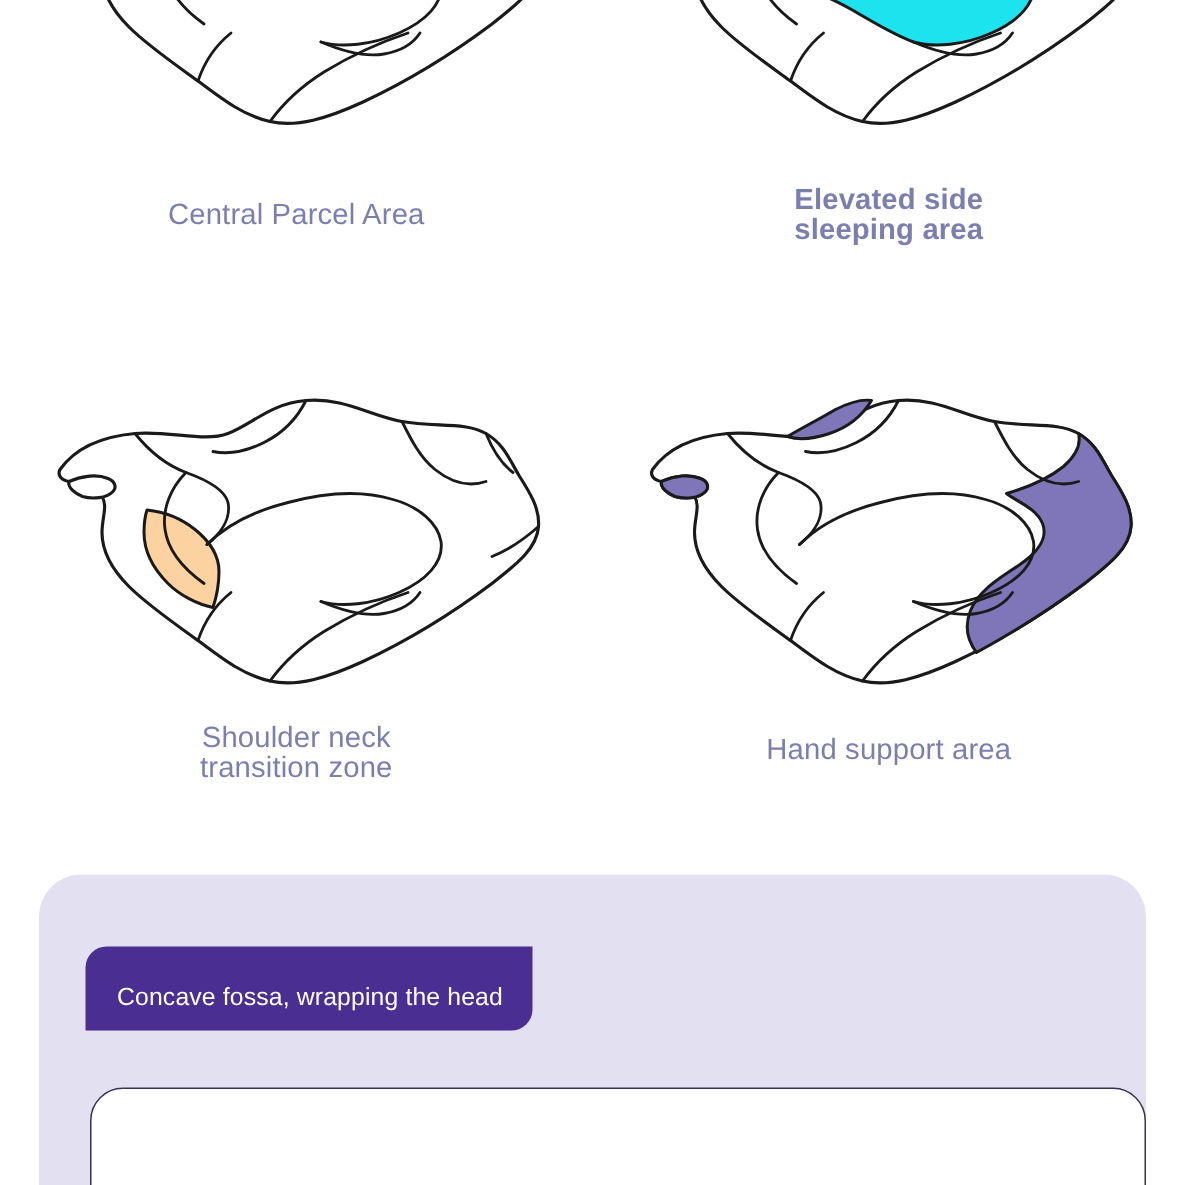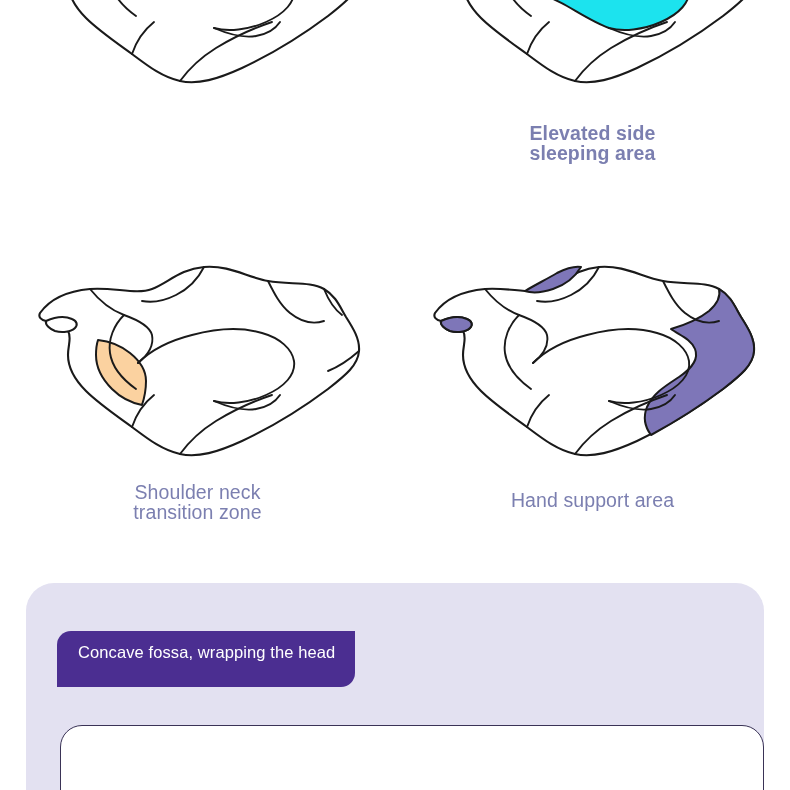--- a/index.html
+++ b/index.html
@@ -64,21 +64,21 @@
     background: #e3e1f1;
     border-radius: 28px;
   }
   #promo-tag {
     position: absolute;
     left: 31px;
     top: 48px;
     height: 56px;
     padding: 12px 20px 0 21px;
     display: flex;
-    align-items: flex-start;
+    align-items: center;
     background: #4b2e91;
     color: #ffffff;
     font-size: 16.5px;
     letter-spacing: 0.1px;
     border-radius: 14px 0 14px 0;
     box-sizing: border-box;
     white-space: nowrap;
   }
   #promo-card {
     position: absolute;
@@ -120,20 +120,21 @@
                  C268 120 256 132 238 140 C220 148 200 150 186 146"></path>
         <path d="M186 146 C200 152 216 156 228 154 C240 152 248 146 252 140"></path>
         <path d="M96 60 C86 70 80 84 82 98 C84 112 94 124 108 134"></path>
         <path d="M240 26 C246 38 252 50 262 58 C272 66 284 70 296 66"></path>
         <path d="M296 34 C300 44 306 54 314 60"></path>
         <path d="M331 96 C322 104 310 112 300 116"></path>
         <path d="M152 199 C160 188 172 176 188 166 C206 155 226 146 244 140"></path>
         <path d="M104 172 C108 160 116 148 126 140"></path>
       </g>
     </svg>
+    <div class="feature-label">Central Parcel Area</div>
   </div>
 
   <div class="feature-cell cell-tr">
     <svg class="pillow-art" viewBox="0 0 340 215">
       <g fill="#ffffff" stroke="#1a1a1a" stroke-width="2.1" stroke-linejoin="round" stroke-linecap="round">
         <path d="M12 58 C22 44 40 36 62 34 C86 32 108 40 124 34 C140 28 152 14 176 12
                  C202 10 218 22 240 26 C262 30 282 26 296 34 C308 41 312 52 318 62
                  C325 73 332 84 331 96 C330 110 318 120 300 134
                  C276 152 244 172 214 186 C190 197 170 203 152 199
                  C134 195 120 184 104 172 C86 159 70 148 58 136

